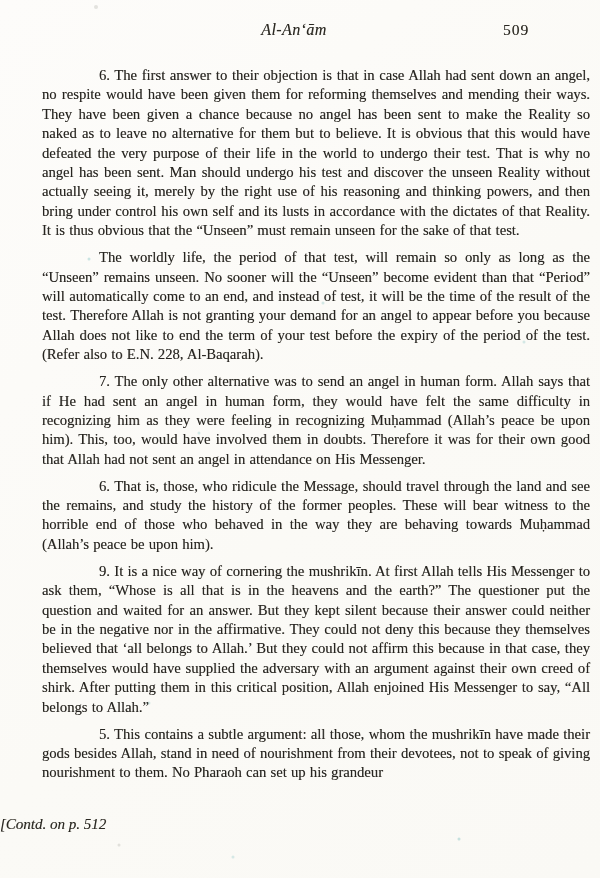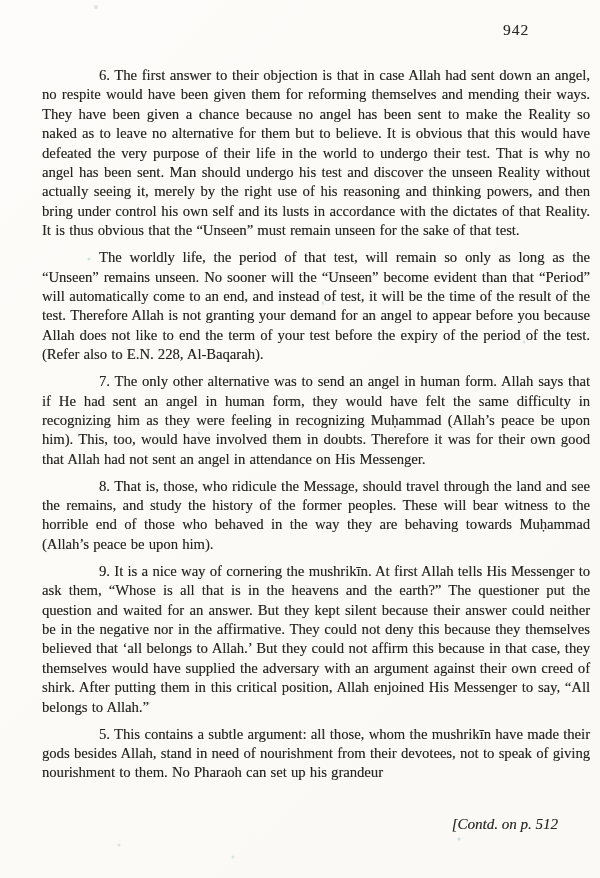--- a/index.html
+++ b/index.html
@@ -51,21 +51,21 @@
     text-indent: 57px;
     word-spacing: 0.6px;
   }
   .para .it {
   }
   .footer-note {
     position: absolute;
     top: 816px;
     left: 0;
     width: 558px;
-    text-align: right;
+    text-align: left;
     font-style: italic;
     font-size: 15px;
     color: #2a2822;
   }
   .scan-artifacts {
     position: absolute;
     top: 0; left: 0;
     width: 2px; height: 2px;
     border-radius: 50%;
     pointer-events: none;
@@ -80,27 +80,28 @@
       148px 702px 0 0.5px rgba(120, 190, 190, 0.28),
       458px 838px 0 0.5px rgba(100, 180, 180, 0.35),
       232px 856px 0 0.5px rgba(120, 190, 190, 0.28),
       118px 844px 0 0.5px rgba(150, 150, 145, 0.25);
   }
 </style>
 </head>
 <body>
 
 <div class="page">
-  <div class="page-number">942</div>
+  <div class="running-title">Al-An‘ām</div>
+  <div class="page-number">509</div>
 
   <div class="page-body">
       <p class="para"><span class="rm">6. The first answer to their objection is that in case Allah had sent down an angel, no respite would have been given them for reforming themselves and mending their ways. They have been given a chance because no angel has been sent to make the Reality so naked as to leave no alternative for them but to believe. It is obvious that this would have defeated the very purpose of their life in the world to undergo their test. That is why no angel has been sent. Man should undergo his test and discover the unseen Reality without actually seeing it, merely by the right use of his reasoning and thinking powers, and then bring under control his own self and its lusts in accordance with the dictates of that Reality. It is thus obvious that the “Unseen” must remain unseen for the sake of that test.</span></p>
       <p class="para"><span class="rm">The worldly life, the period of that test, will remain so only as long as the “Unseen” remains unseen. No sooner will the “Unseen” become evident than that “Period” will automatically come to an end, and instead of test, it will be the time of the result of the test. Therefore Allah is not granting your demand for an angel to appear before you because Allah does not like to end the term of your test before the expiry of the period of the test. (Refer also to E.N. 228, Al-Baqarah).</span></p>
       <p class="para"><span class="rm">7. The only other alternative was to send an angel in human form. Allah says that if He had sent an angel in human form, they would have felt the same difficulty in recognizing him as they were feeling in recognizing Muḥammad (Allah’s peace be upon him). This, too, would have involved them in doubts. Therefore it was for their own good that Allah had not sent an angel in attendance on His Messenger.</span></p>
-      <p class="para"><span class="rm">8. That is, those, who ridicule the Message, should travel through the land and see the remains, and study the history of the former peoples. These will bear witness to the horrible end of those who behaved in the way they are behaving towards Muḥammad (Allah’s peace be upon him).</span></p>
+      <p class="para"><span class="rm">6. That is, those, who ridicule the Message, should travel through the land and see the remains, and study the history of the former peoples. These will bear witness to the horrible end of those who behaved in the way they are behaving towards Muḥammad (Allah’s peace be upon him).</span></p>
       <p class="para"><span class="rm">9. It is a nice way of cornering the </span><span class="it">mushrikīn</span><span class="rm">. At first Allah tells His Messenger to ask them, “Whose is all that is in the heavens and the earth?” The questioner put the question and waited for an answer. But they kept silent because their answer could neither be in the negative nor in the affirmative. They could not deny this because they themselves believed that ‘all belongs to Allah.’ But they could not affirm this because in that case, they themselves would have supplied the adversary with an argument against their own creed of </span><span class="it">shirk</span><span class="rm">. After putting them in this critical position, Allah enjoined His Messenger to say, “All belongs to Allah.”</span></p>
       <p class="para"><span class="rm">5. This contains a subtle argument: all those, whom the </span><span class="it">mushrikīn</span><span class="rm"> have made their gods besides Allah, stand in need of nourishment from their devotees, not to speak of giving nourishment to them. No Pharaoh can set up his grandeur</span></p>
     </div>
 
   <div class="footer-note">[Contd. on p. 512</div>
 
   <div class="scan-artifacts"></div>
 </div>
 
 </body></html>

